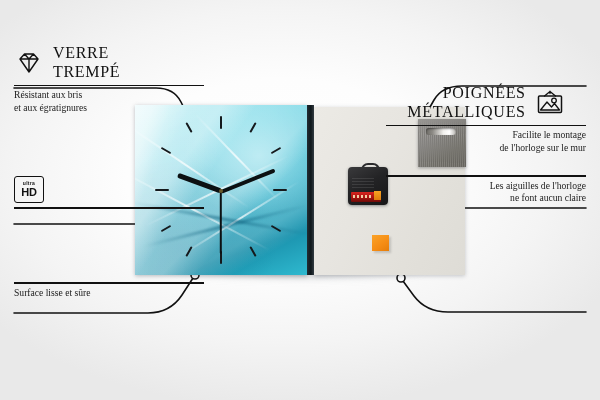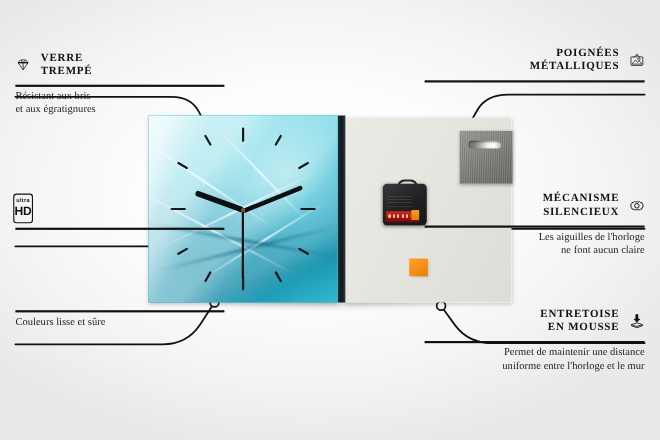--- a/index.html
+++ b/index.html
@@ -230,37 +230,37 @@
     width: 200px;
   }
   .feature.left  { text-align: left; }
   .feature.right { text-align: right; }
 
   .feat-head {
     display: flex;
     align-items: center;
     gap: 9px;
   }
-  .feature.right .feat-head { justify-content: flex-end; }
+  .feature.right .feat-head { justify-content: center; margin-top: 44px; }
 
   .feat-icon {
     flex: 0 0 auto;
-    width: 14px;
+    width: 30px;
     height: 30px;
     display: flex;
     align-items: center;
     justify-content: center;
     color: #111111;
   }
   .feat-icon svg { display: block; }
 
   .feat-title {
     font-family: "Liberation Serif", serif;
-    font-weight: bold;
-    font-size: 10px;
+    font-weight: normal;
+    font-size: 16px;
     line-height: 1.18;
     letter-spacing: 0.7px;
     color: #111111;
     white-space: pre-line;
     text-transform: uppercase;
   }
   .feat-rule {
     height: 1.5px;
     background: #111111;
     margin: 3px 0 3px 0;
@@ -418,67 +418,41 @@
           <span class="hd-ultra">ultra</span>
           <span class="hd-main">HD</span>
         </div>
       </div>
     </div>
     <div class="feat-rule"></div>
   </div>
 
   <div class="feature left" id="feat-bords">
     <div class="feat-rule"></div>
-    <div class="feat-desc">Couleurs lisse et sûre</div>
+    <div class="feat-desc">Surface lisse et sûre</div>
   </div>
 
   <div class="feature right" id="feat-poignees">
     <div class="feat-head">
       <div class="feat-title">POIGNÉES
 MÉTALLIQUES</div>
       <div class="feat-icon">
         <svg width="30" height="26" viewBox="0 0 30 26">
           <path d="M15 1.5 L9.5 6 M15 1.5 L20.5 6 M15 1.5 L15 3.5" fill="none" stroke="#111" stroke-width="1.3" stroke-linecap="round"></path>
           <rect x="3.5" y="6" width="23" height="16.5" rx="1" fill="none" stroke="#111" stroke-width="1.5"></rect>
           <path d="M5.5 20 L12 12 L16.5 17 L19.5 13.5 L24.5 20 Z" fill="none" stroke="#111" stroke-width="1.3" stroke-linejoin="round"></path>
           <circle cx="19" cy="10.5" r="2.3" fill="none" stroke="#111" stroke-width="1.3"></circle>
         </svg>
       </div>
     </div>
     <div class="feat-rule"></div>
+    <div class="feat-desc">Facilite le montage
+de l'horloge sur le mur</div>
   </div>
 
   <div class="feature right" id="feat-mecanisme">
-    <div class="feat-head">
-      <div class="feat-title">MÉCANISME
-SILENCIEUX</div>
-      <div class="feat-icon">
-        <svg width="28" height="28" viewBox="0 0 28 28">
-          <path d="M14 3.2 L16.4 4.0 L18.6 2.9 L20.3 4.8 L22.7 4.7 L23.4 7.0 L25.3 8.4 L24.5 10.7 L25.3 13.0 L23.4 14.4
-                   L22.7 16.7 L20.3 16.6 L18.6 18.5 L16.4 17.4 L14 18.2 L11.6 17.4 L9.4 18.5 L7.7 16.6 L5.3 16.7 L4.6 14.4
-                   L2.7 13.0 L3.5 10.7 L2.7 8.4 L4.6 7.0 L5.3 4.7 L7.7 4.8 L9.4 2.9 L11.6 4.0 Z" transform="translate(0,3.5)" fill="none" stroke="#111" stroke-width="1.7" stroke-linejoin="round"></path>
-          <circle cx="14" cy="14.2" r="4.1" fill="none" stroke="#111" stroke-width="1.7"></circle>
-        </svg>
-      </div>
-    </div>
     <div class="feat-rule"></div>
     <div class="feat-desc">Les aiguilles de l'horloge
 ne font aucun claire</div>
   </div>
 
-  <div class="feature right" id="feat-entretoise">
-    <div class="feat-head">
-      <div class="feat-title">ENTRETOISE
-EN MOUSSE</div>
-      <div class="feat-icon">
-        <svg width="28" height="28" viewBox="0 0 28 28">
-          <path d="M12 2 L16 2 L16 10 L19.5 10 L14 16 L8.5 10 L12 10 Z" fill="#111" stroke="#111" stroke-width="1"></path>
-          <path d="M14 16.8 L24 20.2 L14 23.6 L4 20.2 Z" fill="none" stroke="#111" stroke-width="1.5" stroke-linejoin="round"></path>
-          <path d="M4 20.2 L4 22.4 L14 25.8 L24 22.4 L24 20.2" fill="none" stroke="#111" stroke-width="1.5" stroke-linejoin="round"></path>
-        </svg>
-      </div>
-    </div>
-    <div class="feat-rule"></div>
-    <div class="feat-desc">Permet de maintenir une distance
-uniforme entre l'horloge et le mur</div>
-  </div>
 
 </div>
 
 </body></html>

